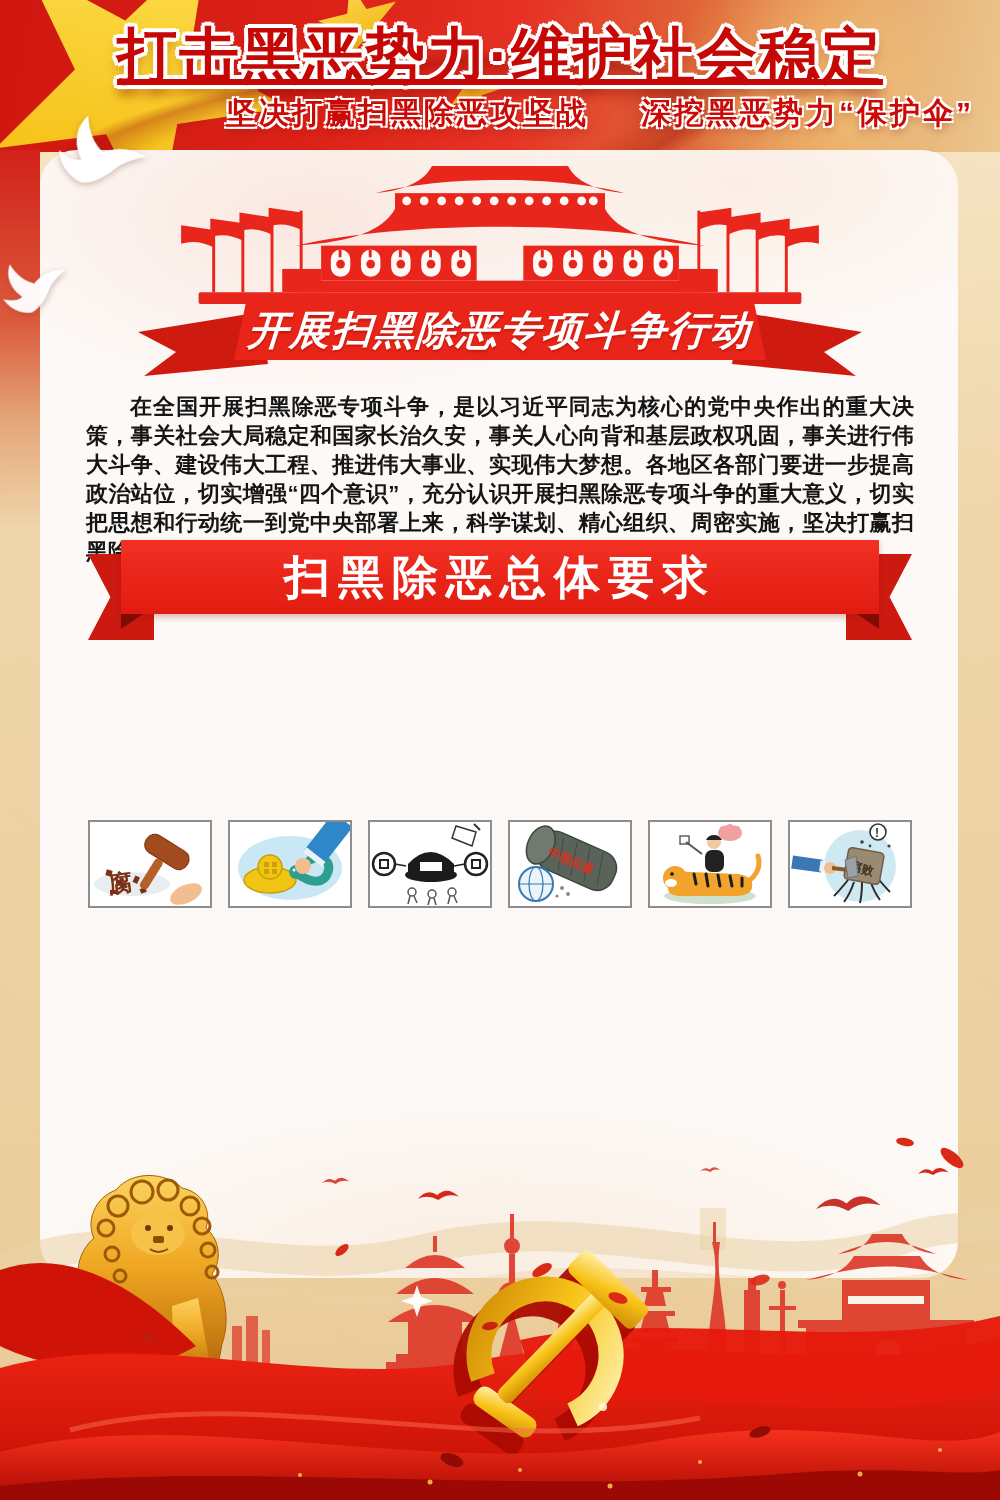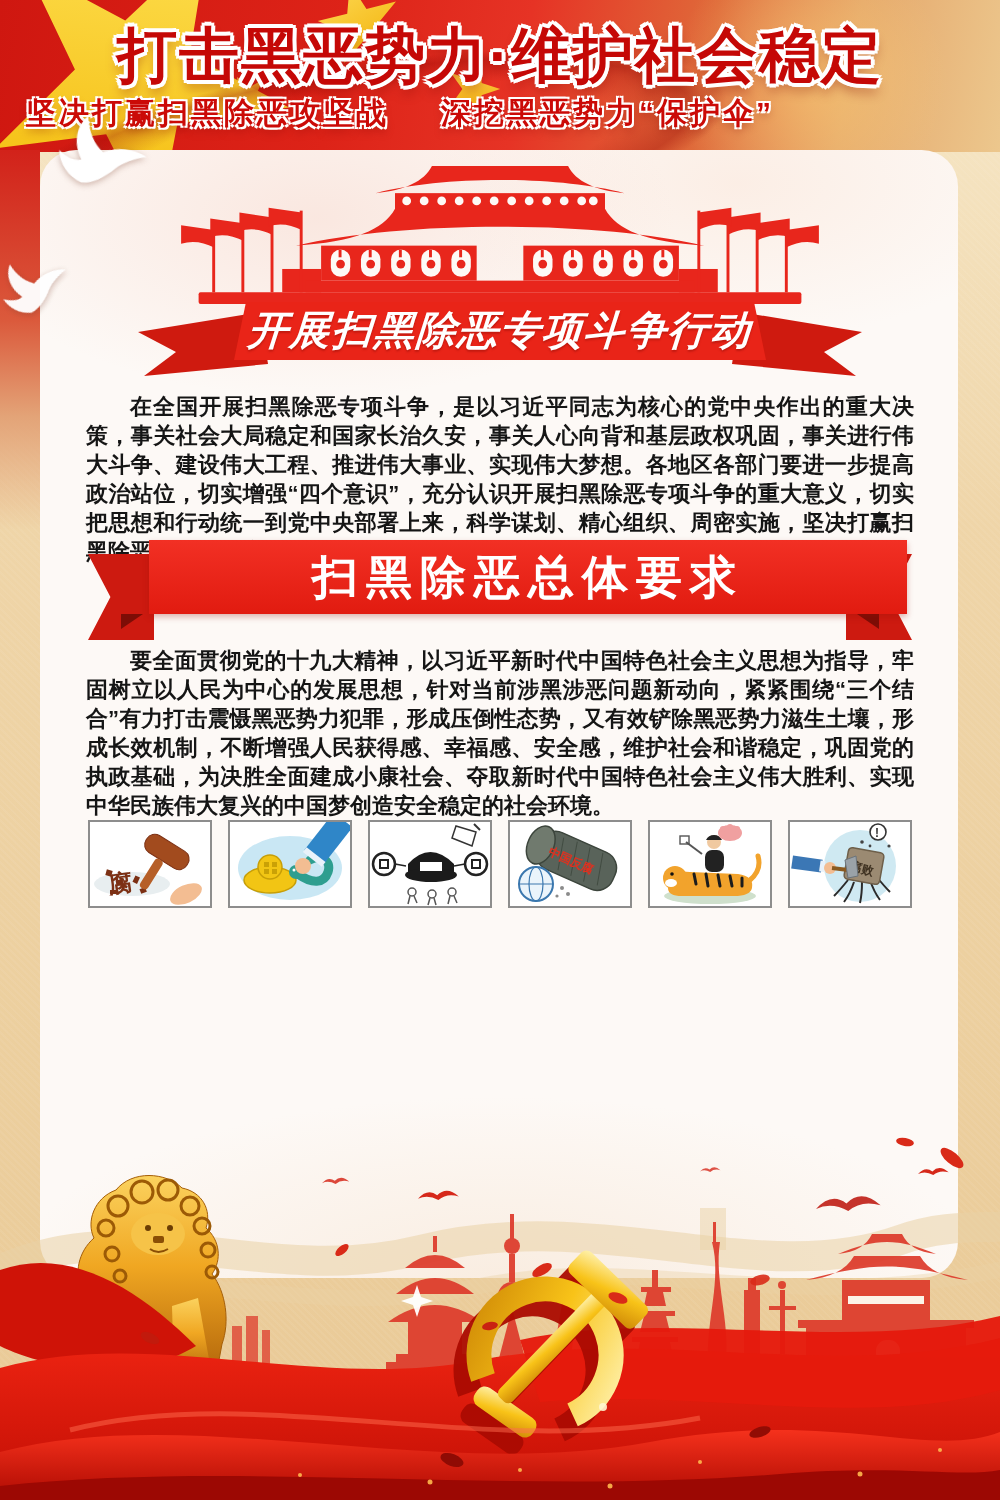--- a/index.html
+++ b/index.html
@@ -16,22 +16,22 @@
   .star{position:absolute;background:linear-gradient(160deg,#ffe45a,#f2b500);
     clip-path:polygon(50% 0%,61.8% 34.5%,98% 34.5%,68.7% 56.1%,79.4% 90.6%,50% 69.8%,20.6% 90.6%,31.3% 56.1%,2% 34.5%,38.2% 34.5%);}
   .star.s1{left:-20px;top:-75px;width:310px;height:310px;transform:rotate(28deg);}
   .star.s2{left:318px;top:-18px;width:84px;height:84px;transform:rotate(-14deg);opacity:.95;}
   .star.s3{left:446px;top:62px;width:54px;height:54px;transform:rotate(18deg);opacity:.9;}
   .star.s4{left:226px;top:74px;width:44px;height:44px;transform:rotate(-30deg);opacity:.85;}
   .glow{position:absolute;right:40px;top:-70px;width:300px;height:300px;border-radius:50%;
     background:radial-gradient(circle,rgba(255,214,120,.5),rgba(255,214,120,0) 65%);}
   .title{position:absolute;left:0;top:16px;width:1000px;text-align:center;z-index:2;
     font-size:60px;font-weight:900;letter-spacing:2px;color:#c50806;white-space:nowrap;
-    text-shadow:-3px -3px 0 #fff,3px -3px 0 #fff,-3px 3px 0 #fff,3px 3px 0 #fff,0 -4px 0 #fff,0 4px 0 #fff,-4px 0 0 #fff,4px 0 0 #fff,0 8px 12px rgba(130,8,0,.45);}
-  .subtitle{position:absolute;left:0;top:93px;width:1000px;text-align:left;z-index:2;
+    text-shadow:-3px -3px 0 #fff,3px -3px 0 #fff,-3px 3px 0 #fff,3px 3px 0 #fff,0 -4px 0 #fff,0 4px 0 #fff,-4px 0 0 #fff,4px 0 0 #fff,0 8px 12px rgba(130,8,0,.45);text-decoration:underline;}
+  .subtitle{position:absolute;left:0;top:93px;width:1000px;text-align:right;z-index:2;
     font-size:30px;font-weight:900;letter-spacing:3px;color:#cb0a07;white-space:nowrap;
     text-shadow:-2px -2px 0 #fff,2px -2px 0 #fff,-2px 2px 0 #fff,2px 2px 0 #fff,0 5px 8px rgba(130,8,0,.4);}
   .subtitle span{margin:0 26px;}
   .left-strip{position:absolute;left:0;top:150px;width:40px;height:380px;z-index:1;
     background:linear-gradient(180deg,#d2221a 0%,#db5a3c 45%,#e3a377 70%,rgba(236,208,160,0) 100%);}
   
   .dove{position:absolute;z-index:4;filter:drop-shadow(0 2px 3px rgba(120,60,40,.35));}
   .dove.d1{left:50px;top:102px;width:104px;height:98px;transform:rotate(6deg);}
   .dove.d2{left:-8px;top:244px;width:82px;height:78px;transform:rotate(-24deg);opacity:.96;}
   
@@ -56,21 +56,21 @@
   
   .hribbon{position:absolute;left:88px;width:824px;height:104px;z-index:3;}
   .r1{top:540px;} .r2{top:934px;}
   .hribbon .tail{position:absolute;top:14px;width:66px;height:86px;background:#cd1a10;}
   .hribbon .tail.left{left:0;clip-path:polygon(0 0,100% 0,100% 100%,0 100%,34% 50%);}
   .hribbon .tail.right{right:0;clip-path:polygon(0 0,100% 0,66% 50%,100% 100%,0 100%);}
   .hribbon .fold{position:absolute;top:74px;width:22px;height:15px;background:#7d0d06;}
   .hribbon .fold.fl{left:33px;clip-path:polygon(0 0,100% 0,0 100%);}
   .hribbon .fold.fr{right:33px;clip-path:polygon(0 0,100% 0,100% 100%);}
   .hribbon .band{position:absolute;left:33px;top:0;width:758px;height:74px;
-    background:linear-gradient(180deg,#f23024,#e11b10);box-shadow:0 3px 6px rgba(150,20,5,.3);margin-left:28px;}
+    background:linear-gradient(180deg,#f23024,#e11b10);box-shadow:0 3px 6px rgba(150,20,5,.3);}
   .hribbon h2{margin:0;height:74px;line-height:74px;text-align:center;color:#fff;
     font-size:46px;font-weight:900;letter-spacing:8px;white-space:nowrap;}
   
   .strip{position:absolute;left:88px;top:820px;width:824px;height:92px;z-index:3;
     display:flex;justify-content:space-between;}
   .panel{width:124px;height:88px;background:#fff;border:2px solid #8d8d8d;box-sizing:border-box;}
   .panel svg{display:block;width:100%;height:100%;}
   
   .scene{position:absolute;left:0;top:1130px;width:1000px;height:370px;z-index:2;}
 </style>
@@ -208,21 +208,20 @@
   <div class="hribbon r1">
     <div class="tail left"></div>
     <div class="tail right"></div>
     <div class="fold fl"></div>
     <div class="fold fr"></div>
     <div class="band">
       <h2>扫黑除恶总体要求</h2>
     </div>
   </div>
 
-  <p class="para p2">要全面贯彻党的十九大精神，以习近平新时代中国特色社会主义思想为指导，牢固树立以人民为中心的发展思想，针对当前涉黑涉恶问题新动向，紧紧围绕“三个结合”有力打击震慑黑恶势力犯罪，形成压倒性态势，又有效铲除黑恶势力滋生土壤，形成长效机制，不断增强人民获得感、幸福感、安全感，维护社会和谐稳定，巩固党的执政基础，为决胜全面建成小康社会、夺取新时代中国特色社会主义伟大胜利、实现中华民族伟大复兴的中国梦创造安全稳定的社会环境。</p>
 
   <div class="strip">
     <div class="panel">
       <svg viewBox="0 0 120 84">
         <ellipse cx="42" cy="62" rx="38" ry="12" fill="#e8eef0"></ellipse>
         <g fill="#7c3014">
           <rect x="16" y="48" width="6" height="6" transform="rotate(15 19 51)"></rect>
           <rect x="26" y="58" width="7" height="5" transform="rotate(-10 29 60)"></rect>
           <rect x="44" y="54" width="5" height="7" transform="rotate(25 46 57)"></rect>
           <rect x="20" y="68" width="8" height="4"></rect>

